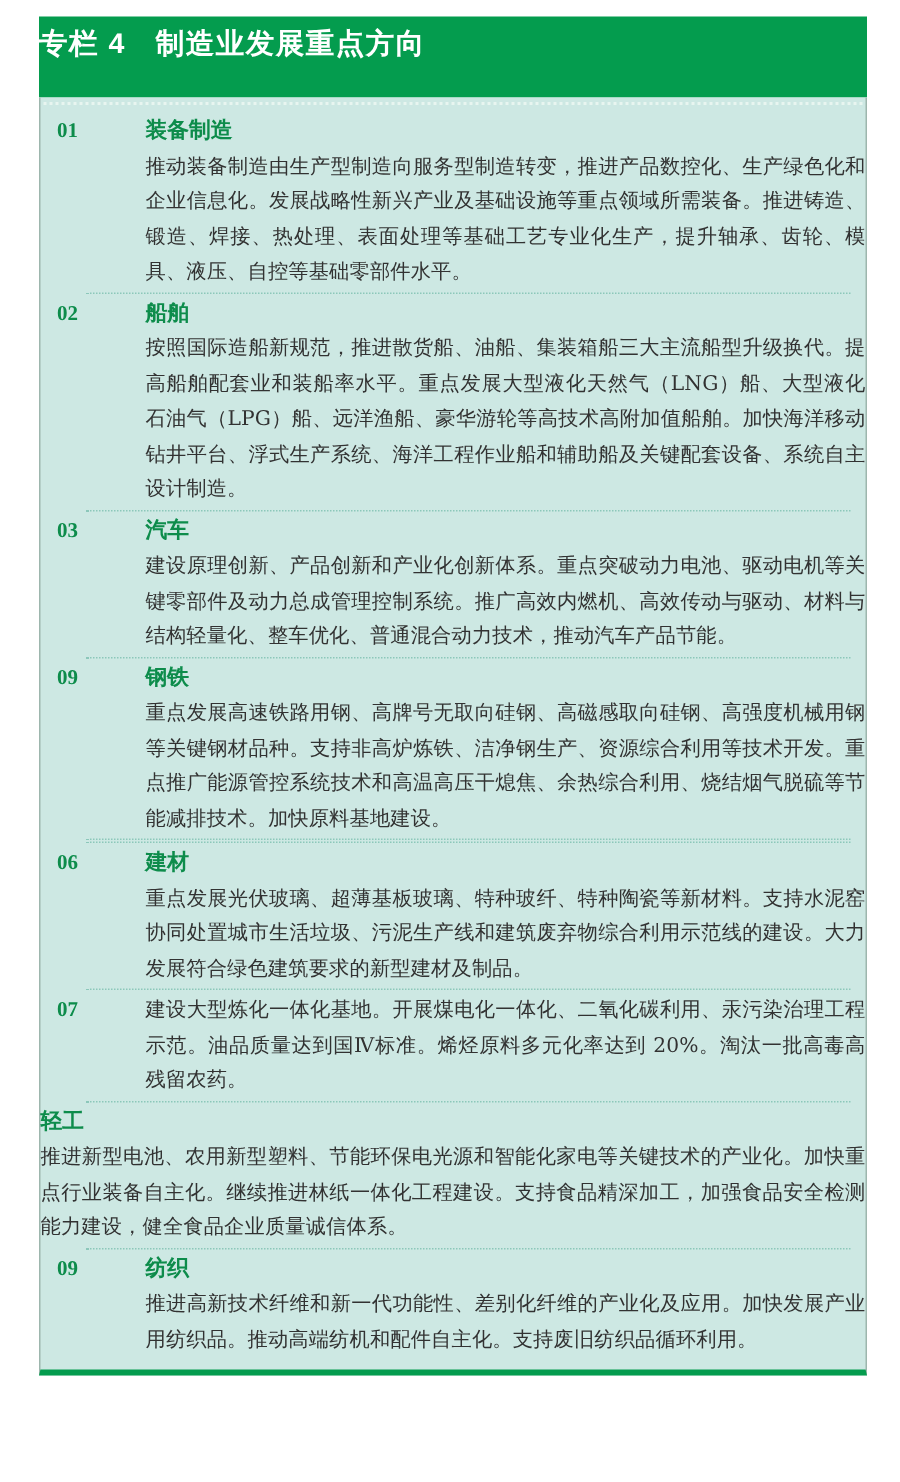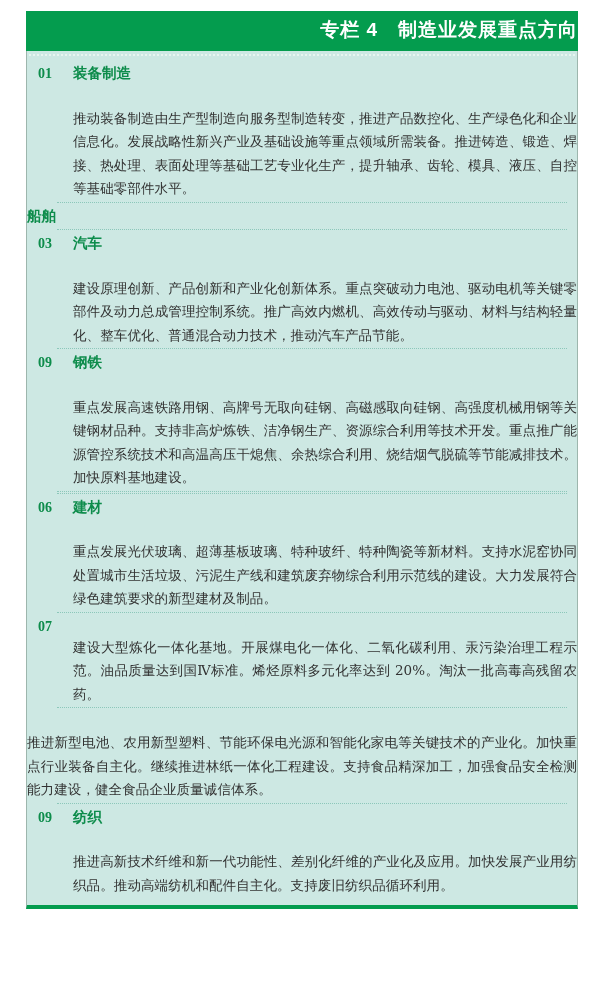--- a/index.html
+++ b/index.html
@@ -18,41 +18,41 @@
     overflow: hidden;
   }
   .doc-box {
     position: absolute;
     left: 26px; top: 11px;
     width: 552px;
   }
   .box-header {
     background: var(--header-bg, #049C4E);
     color: #ffffff;
-    height: 40px;
+    height: 54px;
     line-height: 38px;
-    text-align: right;
+    text-align: left;
     font-size: 19px;
     font-weight: bold;
     letter-spacing: 1px;
     font-family: "Liberation Sans", "DejaVu Sans", sans-serif;
   }
   .box-body {
     background: var(--body-bg, #CDE8E3);
     border-left: 1px solid var(--side-border, #9DB6AD);
     border-right: 1px solid var(--side-border, #9DB6AD);
     border-bottom: 4px solid var(--header-bg, #049C4E);
     padding: 3px 0 8px 0;
   }
   .header-dotted-line {
     border-top: 2px dotted #e8f5f0;
     margin: 0 2px 4px 2px;
     height: 0;
   }
-  .section { display: flex; padding-top: 2px; }
+  .section { display: flex; padding-top: 2px; gap: 24px; }
   .sec-num {
     width: 46px;
     padding-left: 11px;
     flex: 0 0 46px;
     color: var(--green-accent, #0D8C4B);
     font-weight: bold;
     font-size: 14px;
     line-height: 23.5px;
     font-family: "Liberation Serif", "DejaVu Serif", serif;
   }
@@ -64,21 +64,20 @@
     line-height: 23.5px;
     font-family: "Liberation Sans", "DejaVu Sans", sans-serif;
   }
   .sec-body {
     color: var(--text-color, #323232);
     font-size: 13.5px;
     line-height: 23.5px;
     text-align: justify;
     text-justify: inter-character;
     letter-spacing: 0.1px;
-    margin-top: 21px;
   }
   .sec-separator {
     height: 0;
     border-bottom: 1px dotted var(--separator-color, #8CC7BA);
     margin: 1px 10px 0 30px;
   }
 </style>
 </head>
 <body>
 
@@ -93,22 +92,24 @@
     <div class="sec-num">01</div>
     <div class="sec-content">
       <div class="sec-heading">装备制造</div>
       <div class="sec-body">推动装备制造由生产型制造向服务型制造转变，推进产品数控化、生产绿色化和企业信息化。发展战略性新兴产业及基础设施等重点领域所需装备。推进铸造、锻造、焊接、热处理、表面处理等基础工艺专业化生产，提升轴承、齿轮、模具、液压、自控等基础零部件水平。</div>
     </div>
   </div>
 
   <div class="sec-separator"></div>
 
   <div class="section">
+    <div class="sec-num">02</div>
     <div class="sec-content">
       <div class="sec-heading">船舶</div>
+      <div class="sec-body">按照国际造船新规范，推进散货船、油船、集装箱船三大主流船型升级换代。提高船舶配套业和装船率水平。重点发展大型液化天然气（LNG）船、大型液化石油气（LPG）船、远洋渔船、豪华游轮等高技术高附加值船舶。加快海洋移动钻井平台、浮式生产系统、海洋工程作业船和辅助船及关键配套设备、系统自主设计制造。</div>
     </div>
   </div>
 
   <div class="sec-separator"></div>
 
   <div class="section">
     <div class="sec-num">03</div>
     <div class="sec-content">
       <div class="sec-heading">汽车</div>
       <div class="sec-body">建设原理创新、产品创新和产业化创新体系。重点突破动力电池、驱动电机等关键零部件及动力总成管理控制系统。推广高效内燃机、高效传动与驱动、材料与结构轻量化、整车优化、普通混合动力技术，推动汽车产品节能。</div>
@@ -144,20 +145,21 @@
     <div class="sec-num">07</div>
     <div class="sec-content">
       <div class="sec-body">建设大型炼化一体化基地。开展煤电化一体化、二氧化碳利用、汞污染治理工程示范。油品质量达到国Ⅳ标准。烯烃原料多元化率达到 20%。淘汰一批高毒高残留农药。</div>
     </div>
   </div>
 
   <div class="sec-separator"></div>
 
   <div class="section">
     <div class="sec-content">
+      <div class="sec-heading">轻工</div>
       <div class="sec-body">推进新型电池、农用新型塑料、节能环保电光源和智能化家电等关键技术的产业化。加快重点行业装备自主化。继续推进林纸一体化工程建设。支持食品精深加工，加强食品安全检测能力建设，健全食品企业质量诚信体系。</div>
     </div>
   </div>
 
   <div class="sec-separator"></div>
 
   <div class="section">
     <div class="sec-num">09</div>
     <div class="sec-content">
       <div class="sec-heading">纺织</div>

